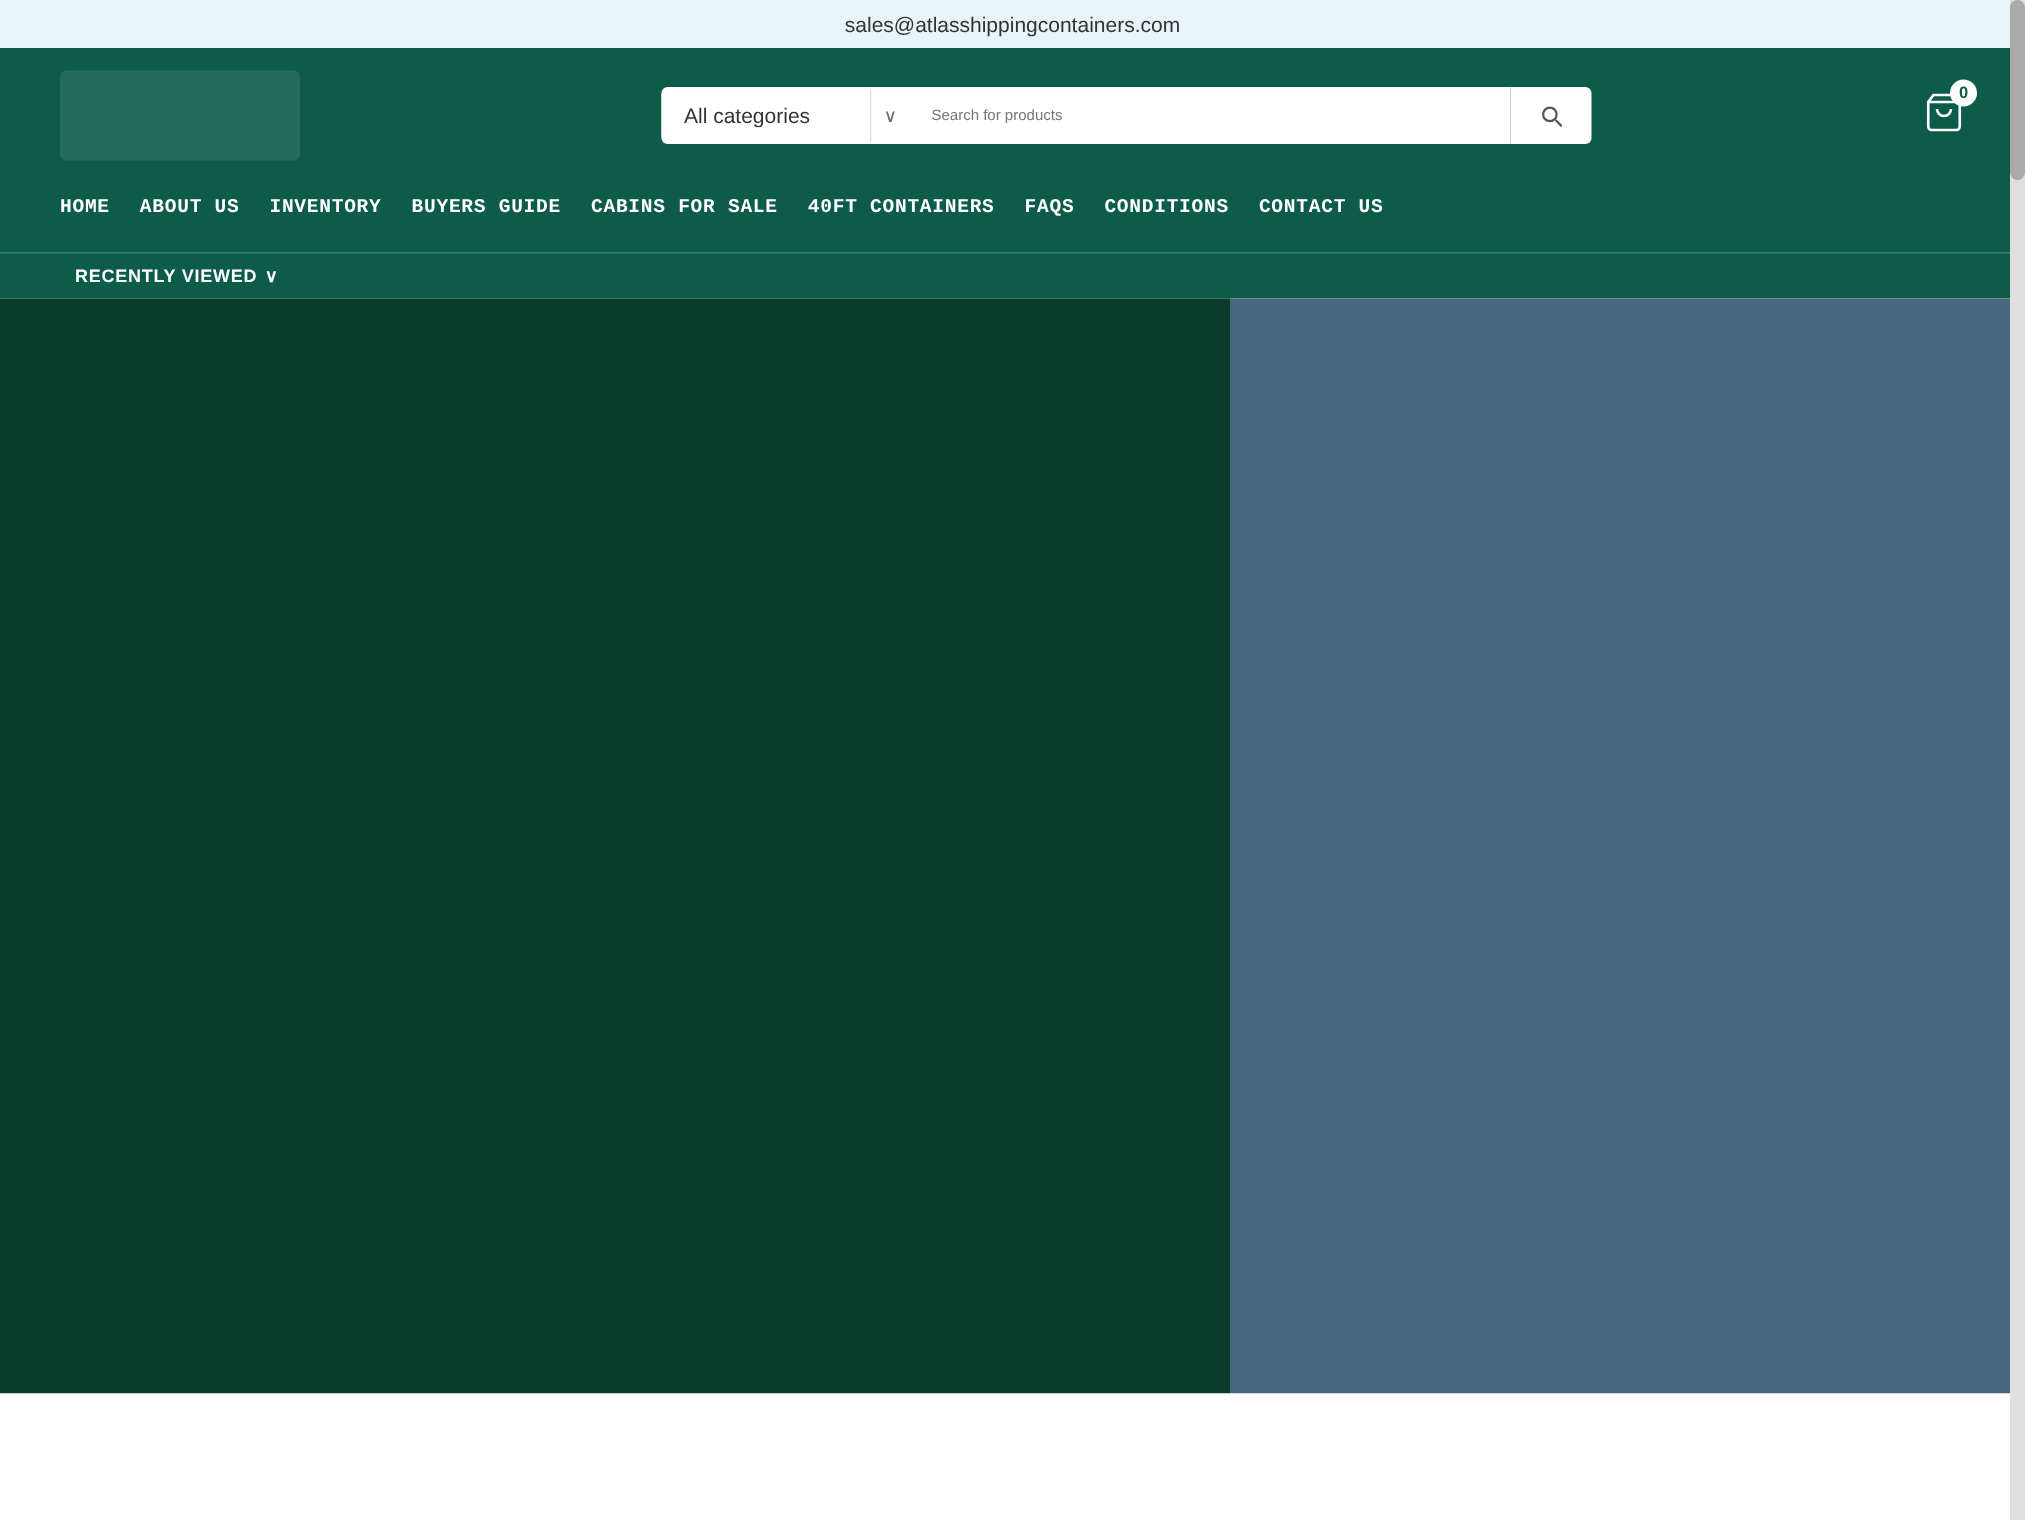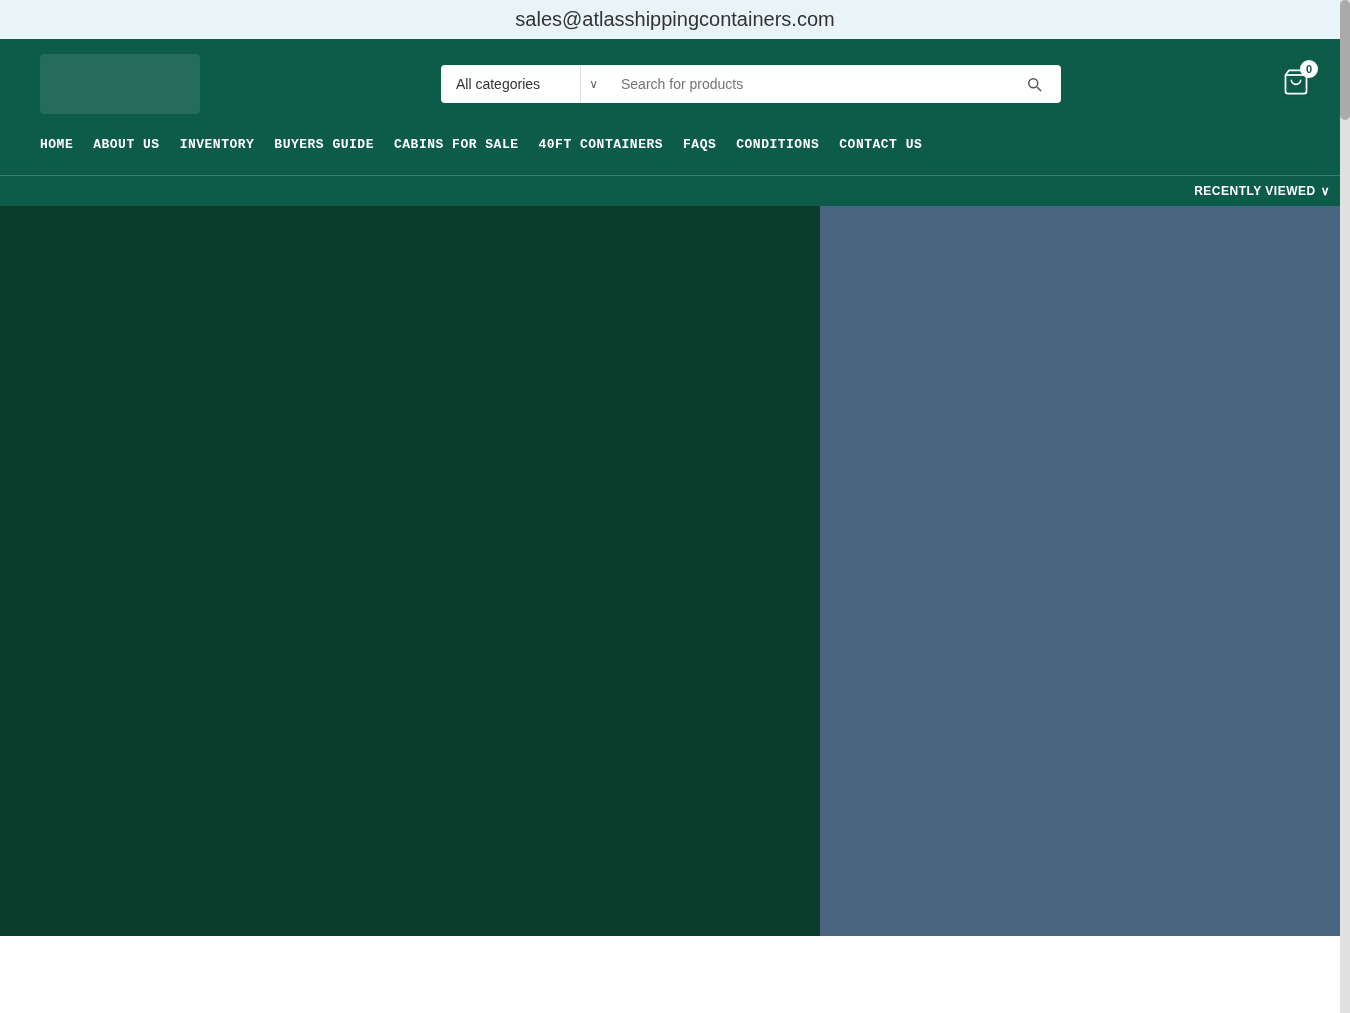--- a/index.html
+++ b/index.html
@@ -95,21 +95,21 @@
       transform: translateY(-50%);
       font-size: 12px;
       color: #666;
       pointer-events: none;
     }
 
     .search-input {
       flex: 1;
       border: none;
       padding: 10px 15px;
-      font-size: 14px;
+      font-size: 10px;
       outline: none;
       color: #999;
       background: white;
     }
 
     .search-btn {
       background-color: white;
       border: none;
       padding: 10px 18px;
       cursor: pointer;
@@ -181,23 +181,22 @@
       cursor: pointer;
       letter-spacing: 0.5px;
       text-transform: uppercase;
       white-space: nowrap;
     }
 
     
     .recently-viewed-bar {
       background-color: #0d5c4a;
       border-top: 1px solid rgba(255,255,255,0.2);
-      padding: 8px 20px;
-      display: flex;
-      justify-content: flex-end;
+      padding: 8px 50px;
+      display: flex;
     }
 
     .recently-viewed-btn {
       color: white;
       font-size: 12px;
       font-weight: 600;
       letter-spacing: 0.5px;
       cursor: pointer;
       display: flex;
       align-items: center;
@@ -243,21 +242,21 @@
       width: 100%;
       height: 120px;
       background: #aaa;
       border-radius: 5px;
     }
   </style>
 </head>
 <body>
 
 <div class="top-bar">
-  <a href="#" style="color: #333; text-decoration: none; font-size: 20px;">sales@atlasshippingcontainers.com</a>
+  <a href="#" style="color: #333; text-decoration: none; font-size: 14px;">sales@atlasshippingcontainers.com</a>
 </div>
 
 <div class="header">
   <div class="header-logo">
     <div class="logo-placeholder">
       
     </div>
   </div>
 
   <div class="search-bar">

